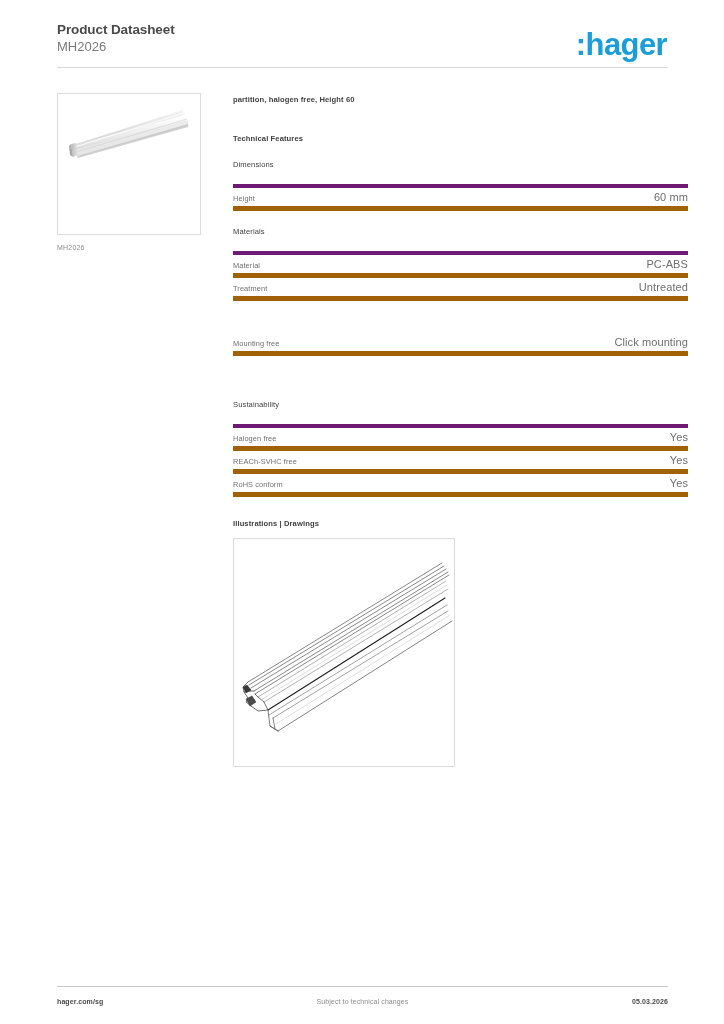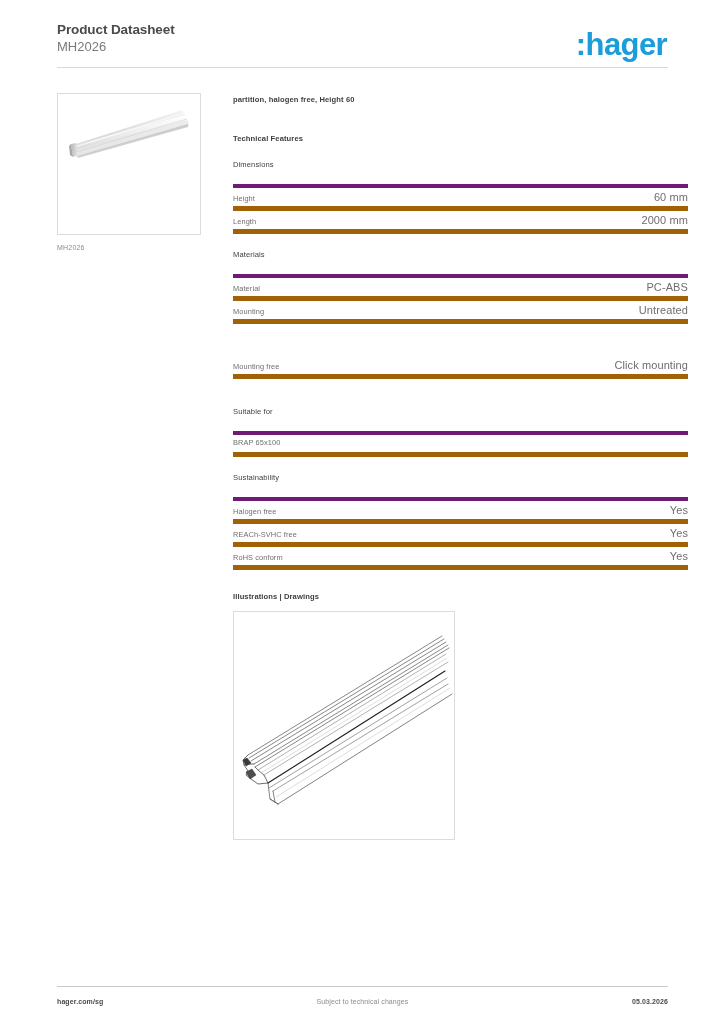--- a/index.html
+++ b/index.html
@@ -247,57 +247,46 @@
 <div class="main">
   <div class="product-desc">partition, halogen free, Height 60</div>
   <div class="tech-features">Technical Features</div>
 
   <div class="group">
     <div class="group-title">Dimensions</div>
     <div class="row">
       <span class="row-label">Height</span>
       <span class="row-value">60 mm</span>
     </div>
-    <div class="row">
-      <span class="row-label">Length</span>
-      <span class="row-value">2000 mm</span>
-    </div>
   </div>
   <div class="group-spacer"></div>
 
   <div class="group">
     <div class="group-title">Materials</div>
     <div class="row">
       <span class="row-label">Material</span>
       <span class="row-value">PC-ABS</span>
     </div>
     <div class="row">
-      <span class="row-label">Mounting</span>
+      <span class="row-label">Treatment</span>
       <span class="row-value">Untreated</span>
     </div>
   </div>
   <div class="group-spacer"></div>
 
   <div class="group-spacer"></div>
 
   <div class="group">
     <div class="row">
       <span class="row-label">Mounting free</span>
       <span class="row-value">Click mounting</span>
     </div>
   </div>
   <div class="group-spacer" style="height:28px"></div>
 
-  <div class="group">
-    <div class="group-title">Suitable for</div>
-    <div class="row">
-      <span class="row-label">BRAP 65x100</span>
-      <span class="row-value"></span>
-    </div>
-  </div>
   <div class="group-spacer"></div>
 
   <div class="group">
     <div class="group-title">Sustainability</div>
     <div class="row">
       <span class="row-label">Halogen free</span>
       <span class="row-value">Yes</span>
     </div>
     <div class="row">
       <span class="row-label">REACh-SVHC free</span>

